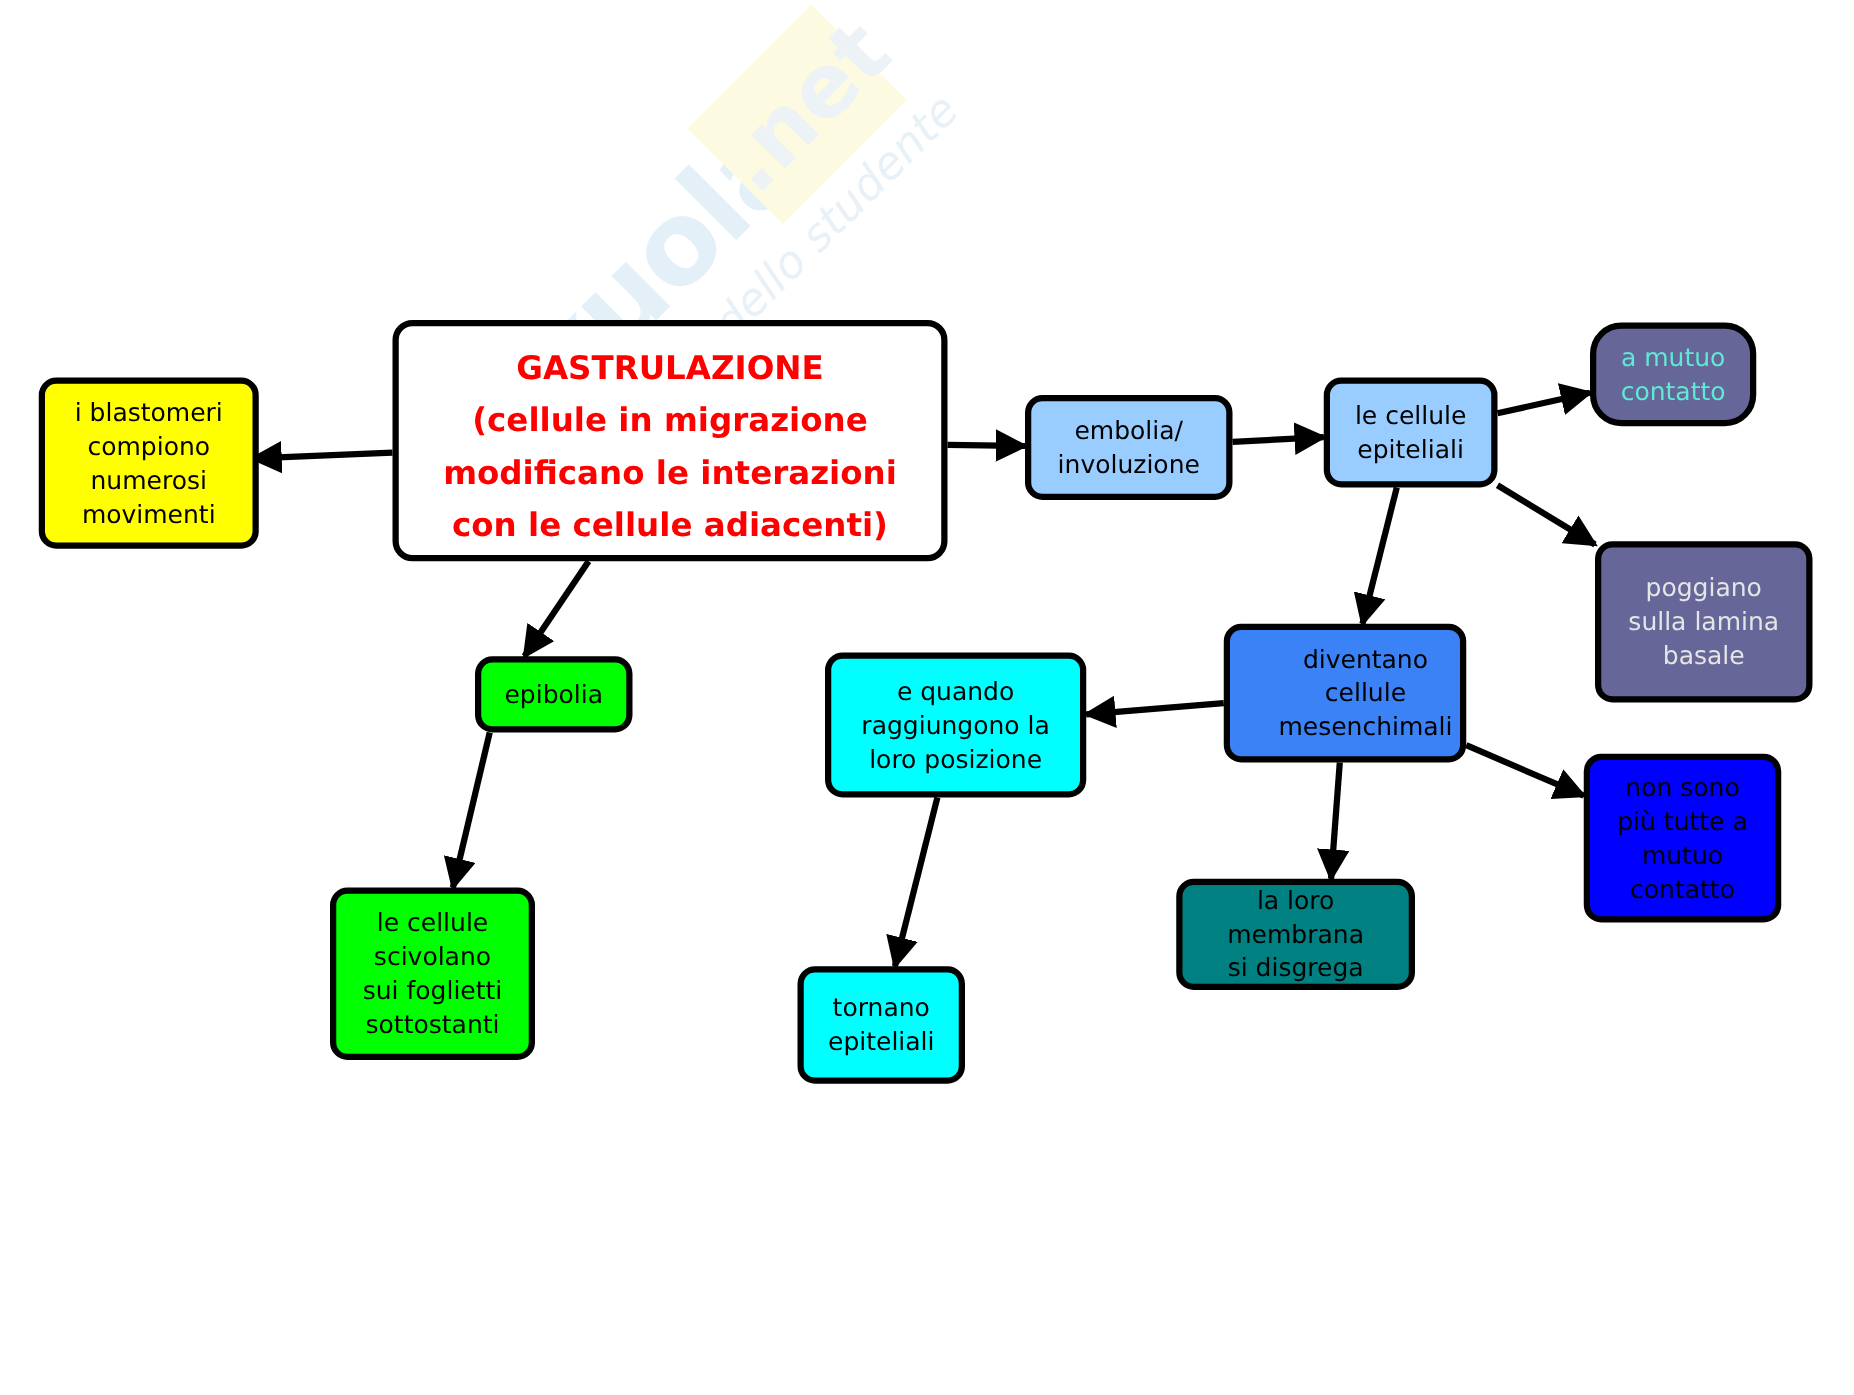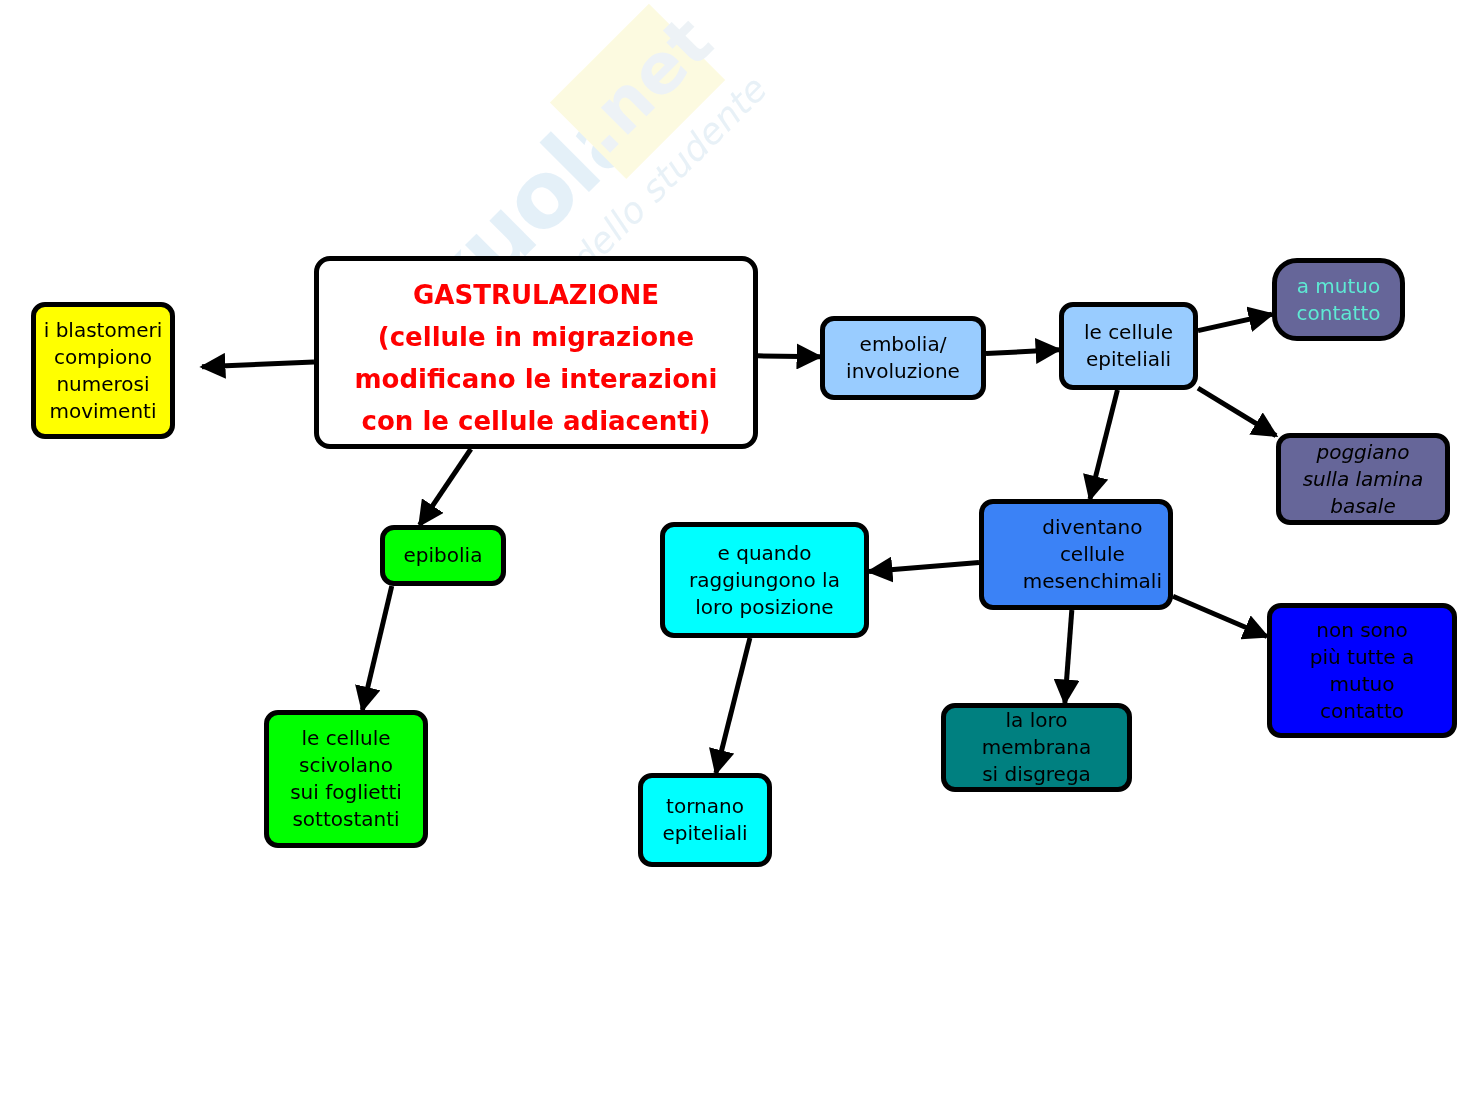--- a/index.html
+++ b/index.html
@@ -53,39 +53,39 @@
       <line x1="1173" y1="596.174074074074" x2="1267" y2="636.5592592592593" stroke="#000" stroke-width="5" marker-end="url(#arrowhead)"></line>
       <line x1="749.9080338266385" y1="638" x2="715.9439746300211" y2="773" stroke="#000" stroke-width="5" marker-end="url(#arrowhead)"></line>
     </svg>
 
   <div class="node main" style="left: 314px; top: 256px; width: 444px; height: 193px; background: rgb(255, 255, 255); color: rgb(255, 0, 0);">
     <span>GASTRULAZIONE
 (cellule in migrazione
 modificano le interazioni
 con le cellule adiacenti)</span>
   </div>
-  <div class="node" style="left: 31px; top: 302px; width: 144px; height: 137px; background: rgb(255, 255, 0); color: rgb(0, 0, 0);">
+  <div class="node" style="left: 31px; top: 302px; width: 176px; height: 137px; background: rgb(255, 255, 0); color: rgb(0, 0, 0);">
     <span>i blastomeri
 compiono
 numerosi
 movimenti</span>
   </div>
   <div class="node" style="left: 820px; top: 316px; width: 166px; height: 84px; background: rgb(153, 204, 255); color: rgb(0, 0, 0);">
     <span>embolia/
 involuzione</span>
   </div>
   <div class="node" style="left: 1059px; top: 302px; width: 139px; height: 88px; background: rgb(153, 204, 255); color: rgb(0, 0, 0);">
     <span>le cellule
 epiteliali</span>
   </div>
   <div class="node" style="left: 1272px; top: 258px; width: 133px; height: 83px; background: rgb(102, 102, 153); color: #5eead4; border-radius: 25px;">
     <span>a mutuo
 contatto</span>
   </div>
-  <div class="node" style="left: 1276px; top: 433px; width: 174px; height: 92px; background: rgb(102, 102, 153); color: #000000; font-style: italic;">
+  <div class="node" style="left: 1276px; top: 433px; width: 174px; height: 129px; background: rgb(102, 102, 153); color: #e5e5e5;">
     <span>poggiano
 sulla lamina
 basale</span>
   </div>
   <div class="node" style="left: 336px; top: 525px; width: 126px; height: 61px; background: rgb(0, 255, 0); color: rgb(0, 0, 0); margin-left: 44px;">
     <span>epibolia</span>
   </div>
   <div class="node" style="left: 264px; top: 710px; width: 164px; height: 138px; background: rgb(0, 255, 0); color: rgb(0, 0, 0);">
     <span>le cellule
 scivolano
@@ -103,19 +103,19 @@
 loro posizione</span>
   </div>
   <div class="node" style="left: 638px; top: 773px; width: 134px; height: 94px; background: rgb(0, 255, 255); color: rgb(0, 0, 0);">
     <span>tornano
 epiteliali</span>
   </div>
   <div class="node" style="left: 941px; top: 703px; width: 191px; height: 89px; background: rgb(0, 128, 128); color: rgb(0, 0, 0);">
     <span>la loro membrana
 si disgrega</span>
   </div>
-  <div class="node" style="left: 1267px; top: 603px; width: 190px; height: 135px; background: rgb(0, 0, 255); color: rgb(0, 0, 0);">
+  <div class="node" style="left: 1267px; top: 603px; width: 158px; height: 135px; background: rgb(0, 0, 255); color: rgb(0, 0, 0);">
     <span>non sono
 più tutte a
 mutuo
 contatto</span>
   </div>
 </div>
 
 </body></html>

